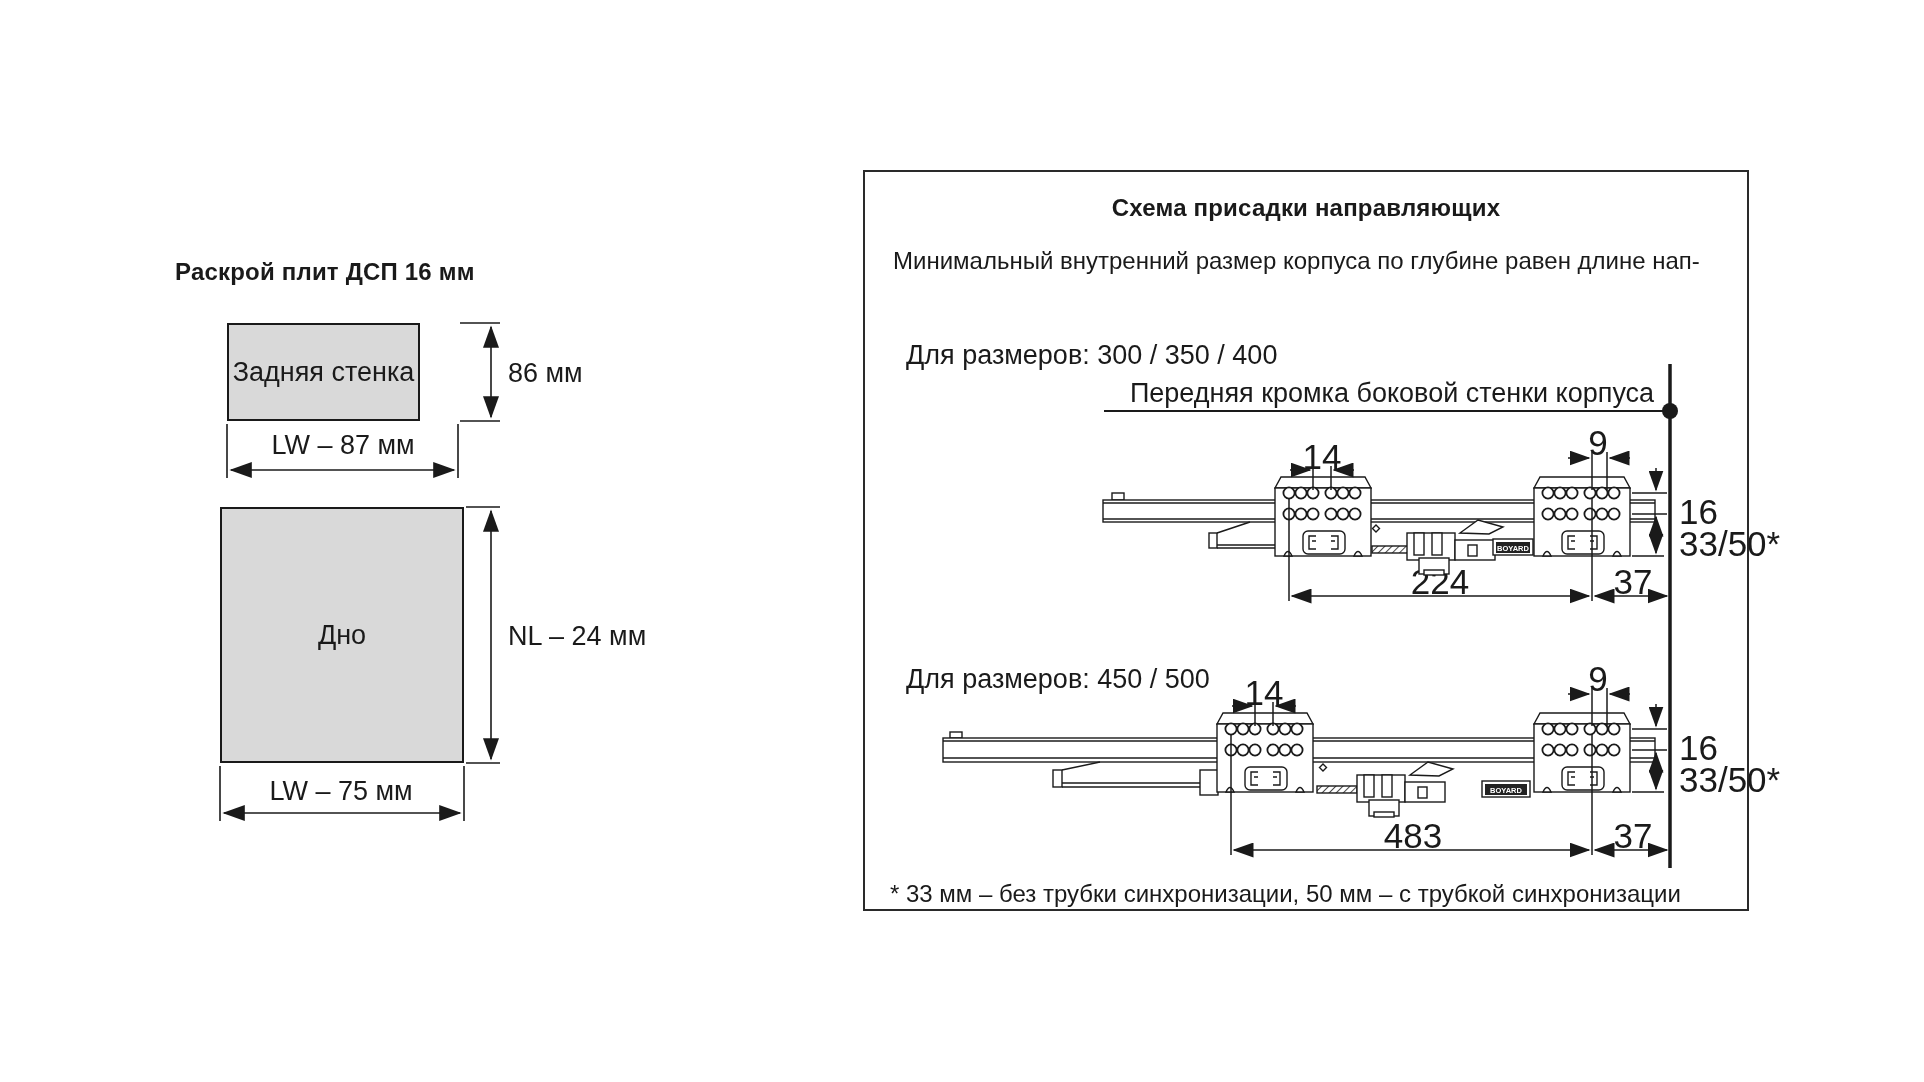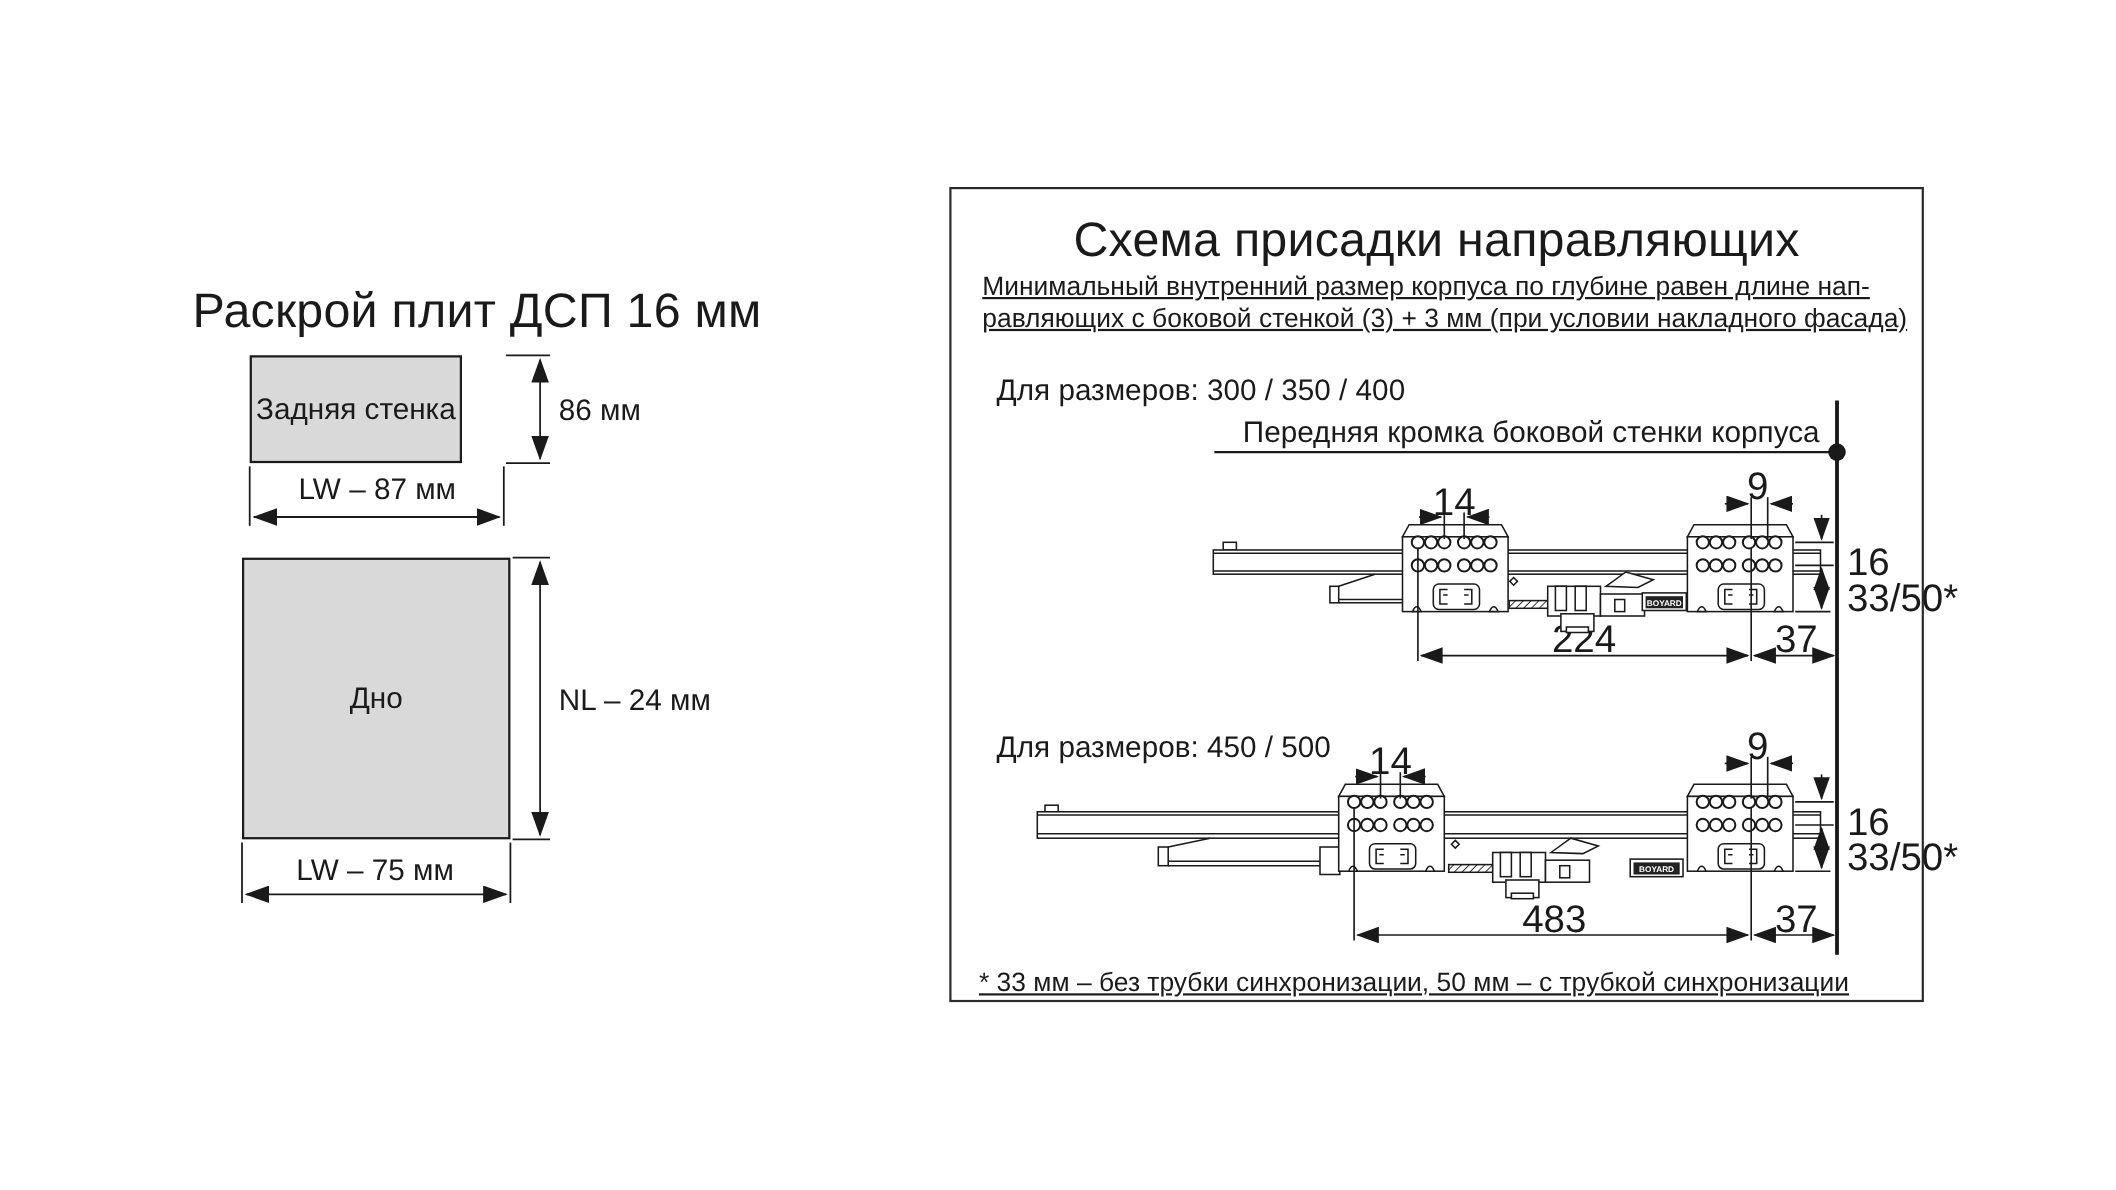--- a/index.html
+++ b/index.html
@@ -1,23 +1,23 @@
 <!DOCTYPE html>
 <html><head>
 <meta charset="utf-8">
 <style>
   html,body{margin:0;padding:0;background:#ffffff;}
   .page{position:relative;width:1924px;height:1082px;background:#fff;overflow:hidden;
         font-family:"Liberation Sans","DejaVu Sans",sans-serif;color:#1a1a1a;}
   .abs{position:absolute;}
   .ctr{transform:translateX(-50%);white-space:nowrap;}
   .vctr{transform:translate(-50%,-50%);white-space:nowrap;}
-  .t-title{font-size:44px;font-weight:normal;letter-spacing:.2px;}
+  .t-title{font-size:24px;font-weight:bold;letter-spacing:.2px;}
   .t-label{font-size:27px;}
-  .t-body{font-size:24px;text-decoration:underline;}
+  .t-body{font-size:24px;}
   .t-dim{font-size:35px;}
   .panel-rect{position:absolute;background:#d9d9d9;border:2px solid #1a1a1a;
               display:flex;align-items:center;justify-content:center;box-sizing:border-box;}
   .box{position:absolute;border:2px solid #2a2a2a;box-sizing:border-box;}
   svg{position:absolute;left:0;top:0;}
   .nowrap{white-space:nowrap;}
   .b{font-weight:normal;}
 </style>
 </head>
 <body>
@@ -38,21 +38,20 @@
   </div>
 
   <div class="abs t-label" style="left:508px;top:621px;">NL – 24 мм</div>
   <div class="abs t-label ctr" style="left:341px;top:776px;">LW – 75 мм</div>
 
   <div class="box" style="left:863px;top:170px;width:886px;height:741px;"></div>
 
   <div class="abs t-title nowrap" style="left:863px;top:194px;width:886px;text-align:center;">Схема присадки направляющих</div>
 
   <div class="abs t-body" style="left:893px;top:247px;">Минимальный внутренний размер корпуса по глубине равен длине нап-</div>
-  <div class="abs t-body" style="left:893px;top:276px;">равляющих с боковой стенкой (3) + 3 мм (при условии накладного фасада)</div>
 
   <div class="abs t-label nowrap" style="left:906px;top:340px;">
     <span>Для размеров:</span>
     <span class="b">300 / 350 / 400</span>
   </div>
 
   <div class="abs t-label ctr" style="left:1392px;top:378px;">Передняя кромка боковой стенки корпуса</div>
 
   <div class="abs t-label nowrap" style="left:906px;top:664px;">
     <span>Для размеров:</span>

